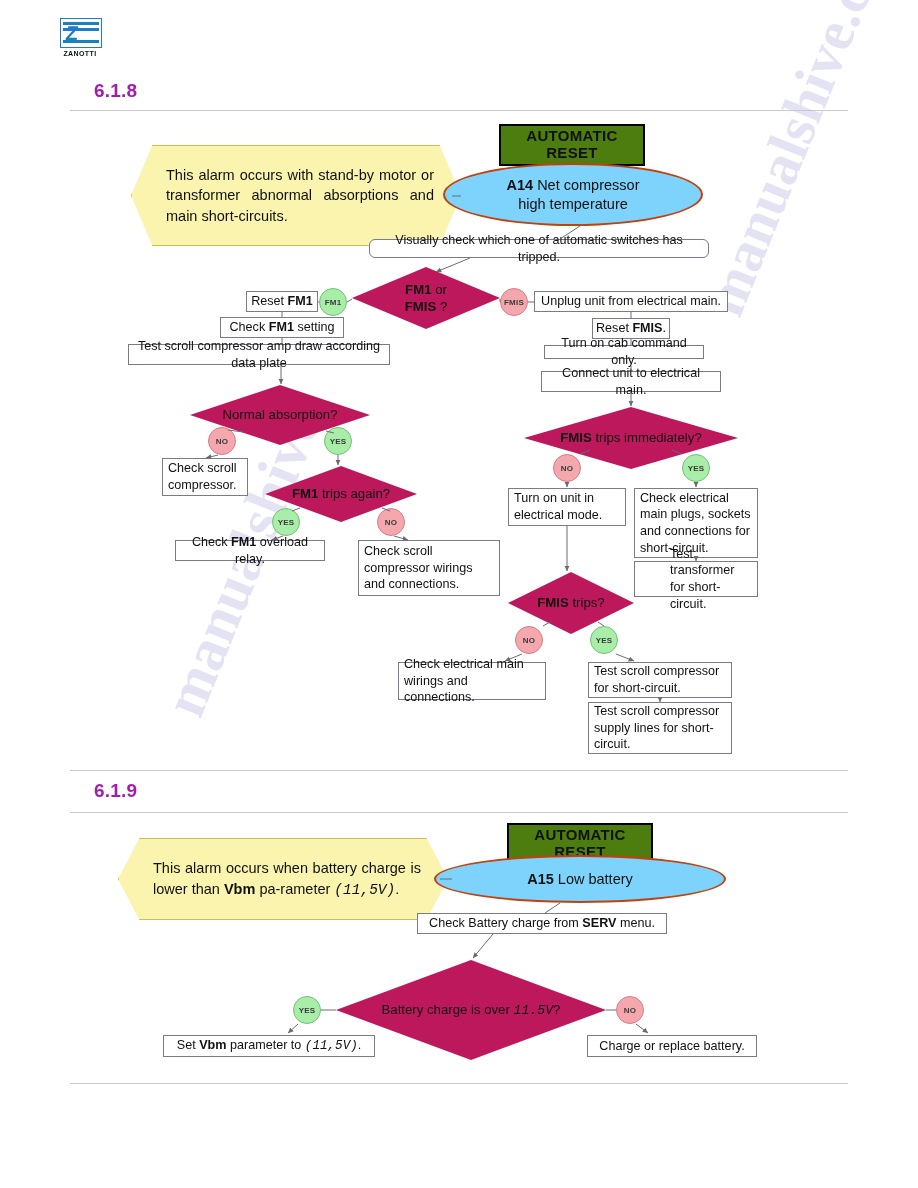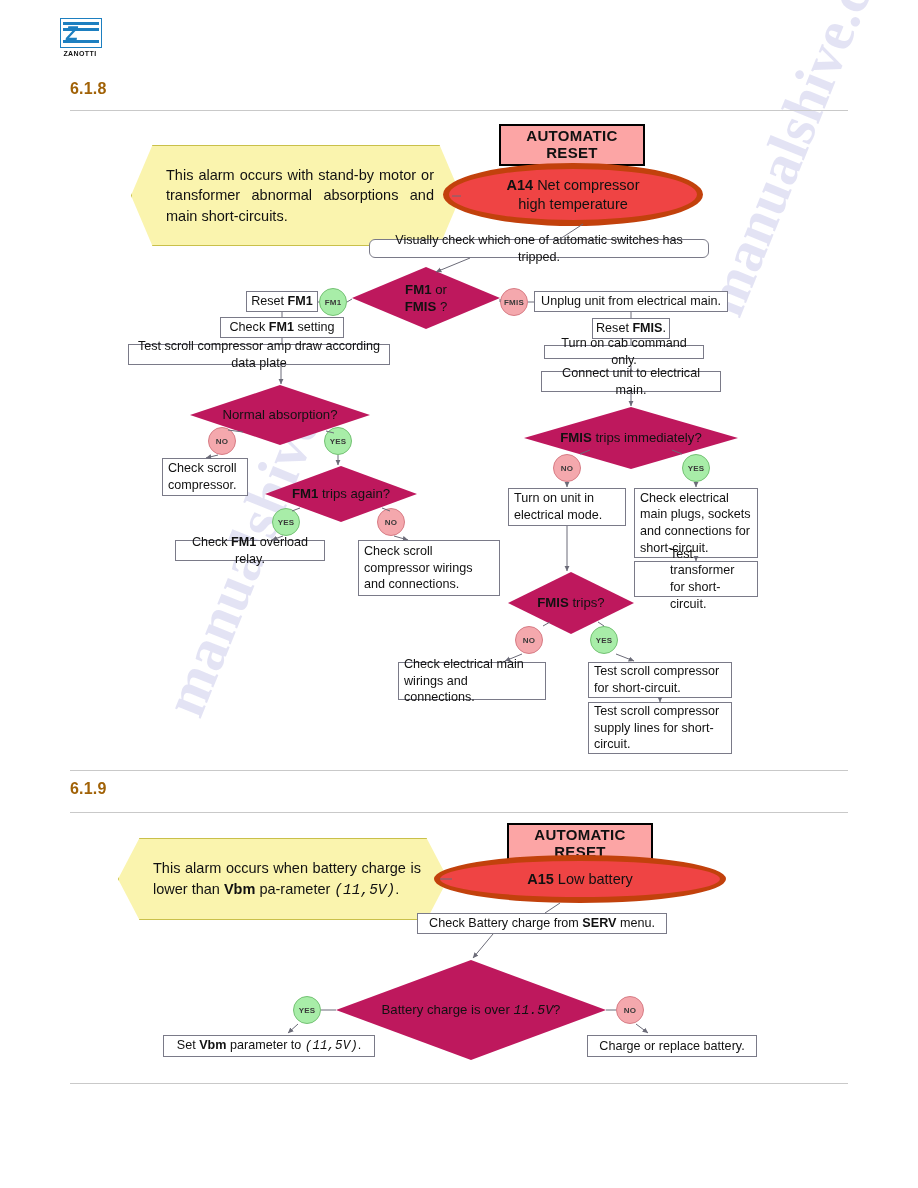--- a/index.html
+++ b/index.html
@@ -28,45 +28,45 @@
     position:absolute;left:5px;top:4px;font-weight:bold;font-size:20px;line-height:20px;
     color:#1d7fc0;font-family:"Liberation Sans",sans-serif;transform:skewX(-8deg);
   }
   .logo .wordmark{
     font-size:7px;font-weight:bold;letter-spacing:.4px;color:#111;margin-top:2px;
     text-align:center;width:40px;
   }
 
   
   .sec-num{
-    position:absolute;font-size:16px;font-weight:bold;color:#a16207;letter-spacing:.2px;
+    position:absolute;font-size:19px;font-weight:bold;color:#a21caf;letter-spacing:.2px;margin-left:24px;
   }
   .hrule{position:absolute;left:70px;width:778px;height:1px;background:#c9c9c9;}
 
   
   .node{position:absolute;box-sizing:border-box;}
 
   .banner{
-    border:2px solid #000;background:#fca5a5;
+    border:2px solid #000;background:#4d7c0f;
     font-size:15px;font-weight:bold;letter-spacing:.3px;
     padding:2px 7px 3px;text-align:center;line-height:1.1;
   }
 
   .callout{
     background:#faf4ae;border:1px solid #c9c04a;
     -webkit-clip-path:polygon(0% 50%, 6.5% 0%, 93.5% 0%, 100% 50%, 93.5% 100%, 6.5% 100%);
     clip-path:polygon(0% 50%, 6.5% 0%, 93.5% 0%, 100% 50%, 93.5% 100%, 6.5% 100%);
     display:flex;align-items:center;
   }
   .callout .txt{
     padding:0 26px 0 34px;font-size:14.5px;line-height:1.42;color:#111;text-align:justify;
   }
 
   .ellipse{
-    background:#ef4444;border:6px solid #c2410c;border-radius:50%;
+    background:#7dd3fc;border:2px solid #c2410c;border-radius:50%;
     display:flex;align-items:center;justify-content:center;text-align:center;
     font-size:14.5px;line-height:1.3;color:#111;
   }
 
   .pbox{
     background:#fff;border:1px solid #7a7a88;
     display:flex;align-items:center;
     font-size:12.6px;line-height:1.32;color:#111;
     padding:2px 5px;
   }

